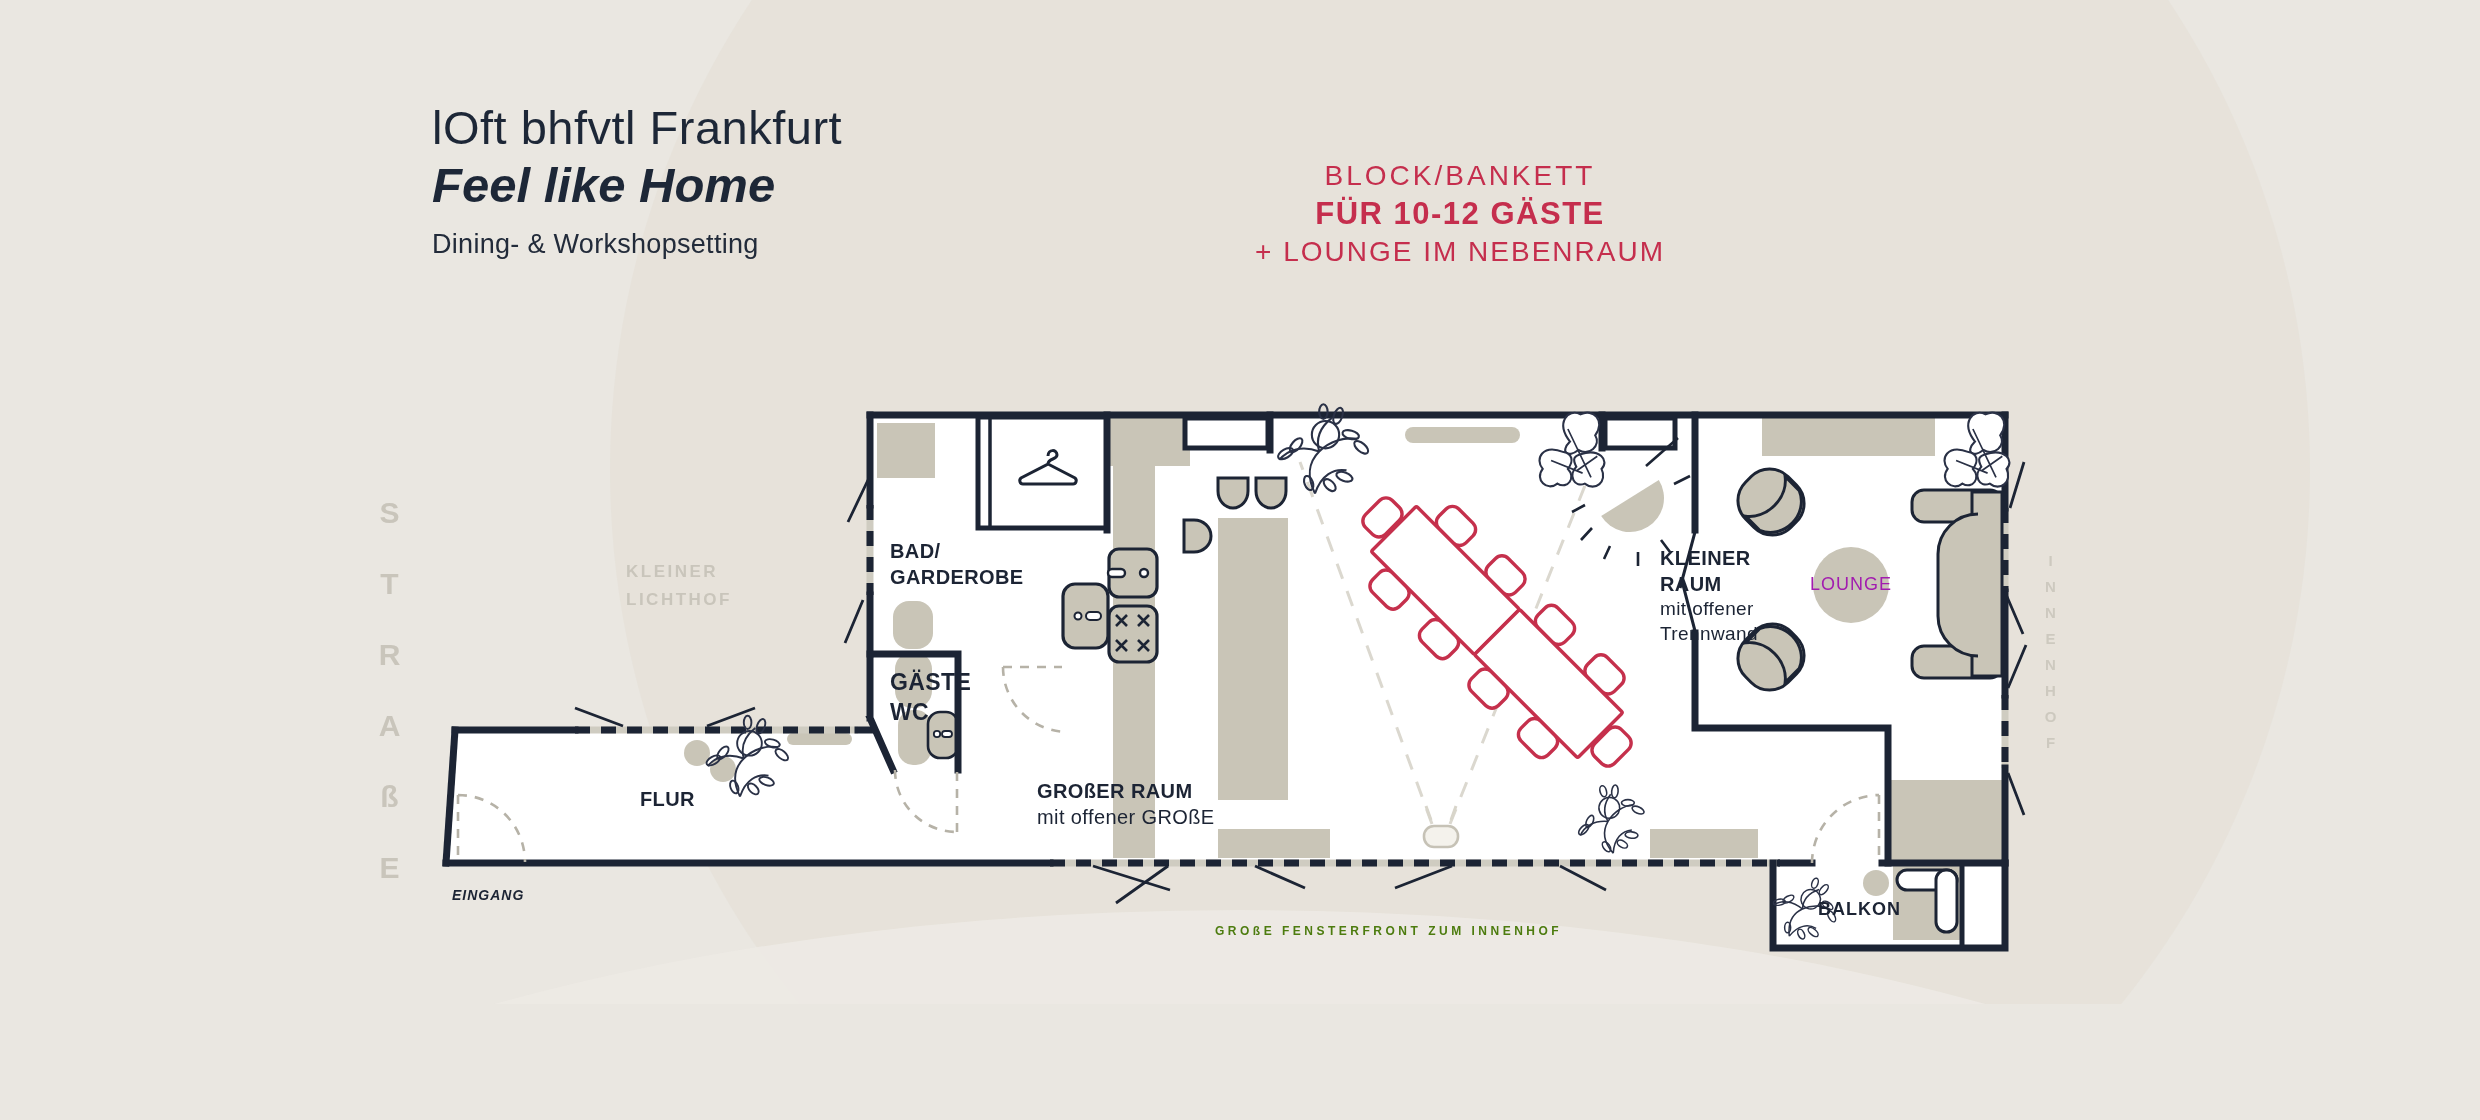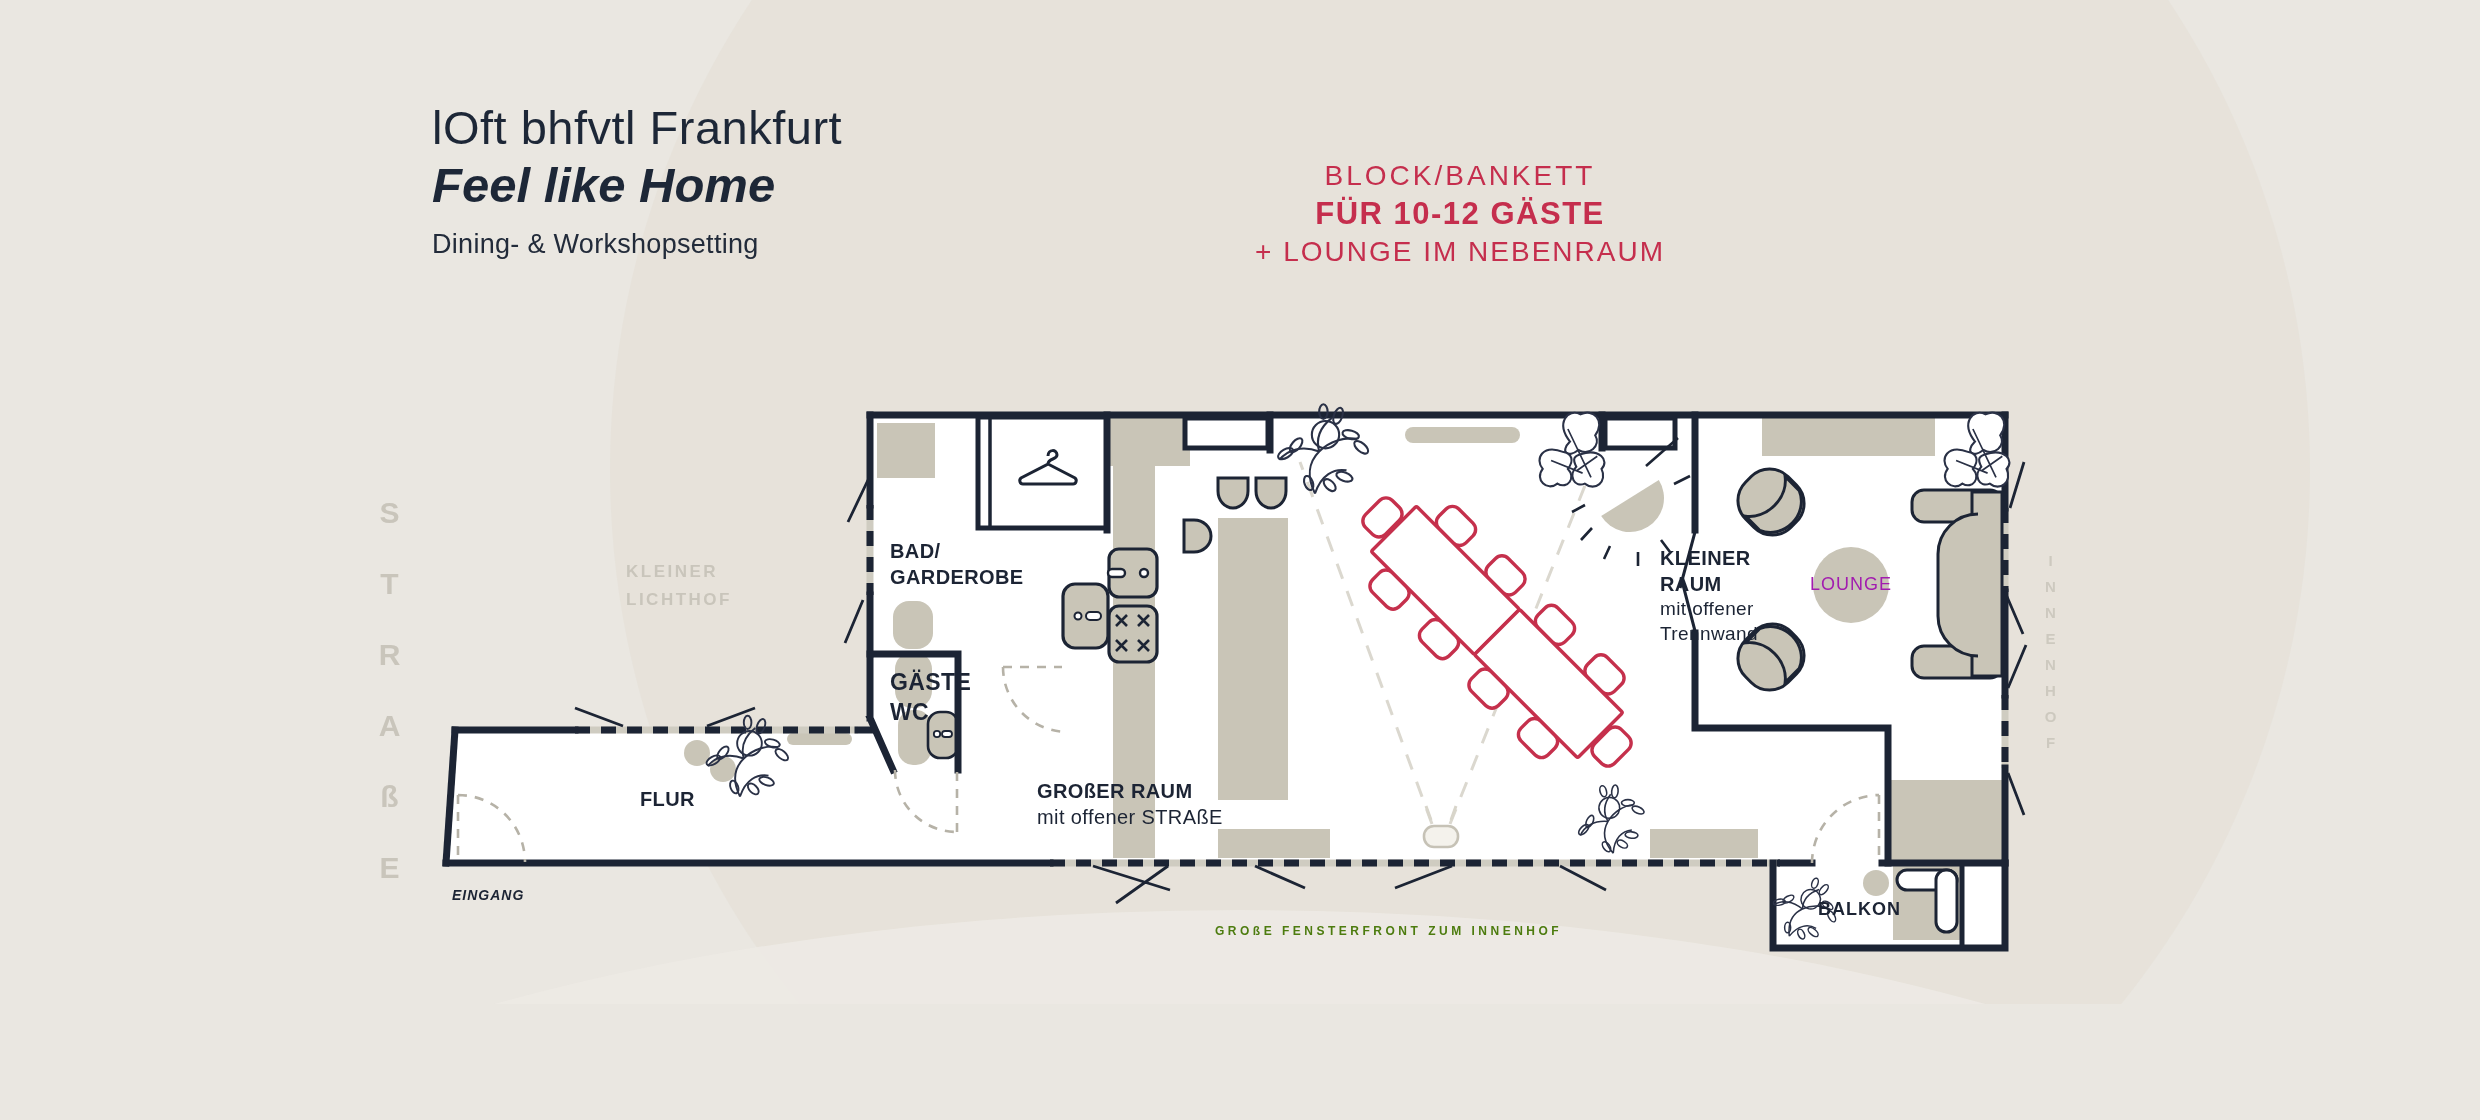--- a/index.html
+++ b/index.html
@@ -252,21 +252,21 @@
 
   <div class="lbl room" style="left:890px;top:668px;font-size:23px;">
     <div>GÄSTE</div>
     <div>WC</div>
   </div>
 
   <div class="lbl room" style="left:640px;top:786px;">FLUR</div>
 
   <div class="lbl room" style="left:1037px;top:778px;">
     <div>GROßER RAUM</div>
-    <div class="reg">mit offener STRAßE</div>
+    <div class="reg">mit offener GROßE</div>
   </div>
 
   <div class="lbl room" style="left:1660px;top:545px;">
     <div>KLEINER</div>
     <div>RAUM</div>
     <div class="reg" style="font-size:19px;">mit offener</div>
     <div class="reg" style="font-size:19px;">Trennwand</div>
   </div>
 
   <div class="lbl lounge-lbl" style="left:1806px;top:574px;">LOUNGE</div>

